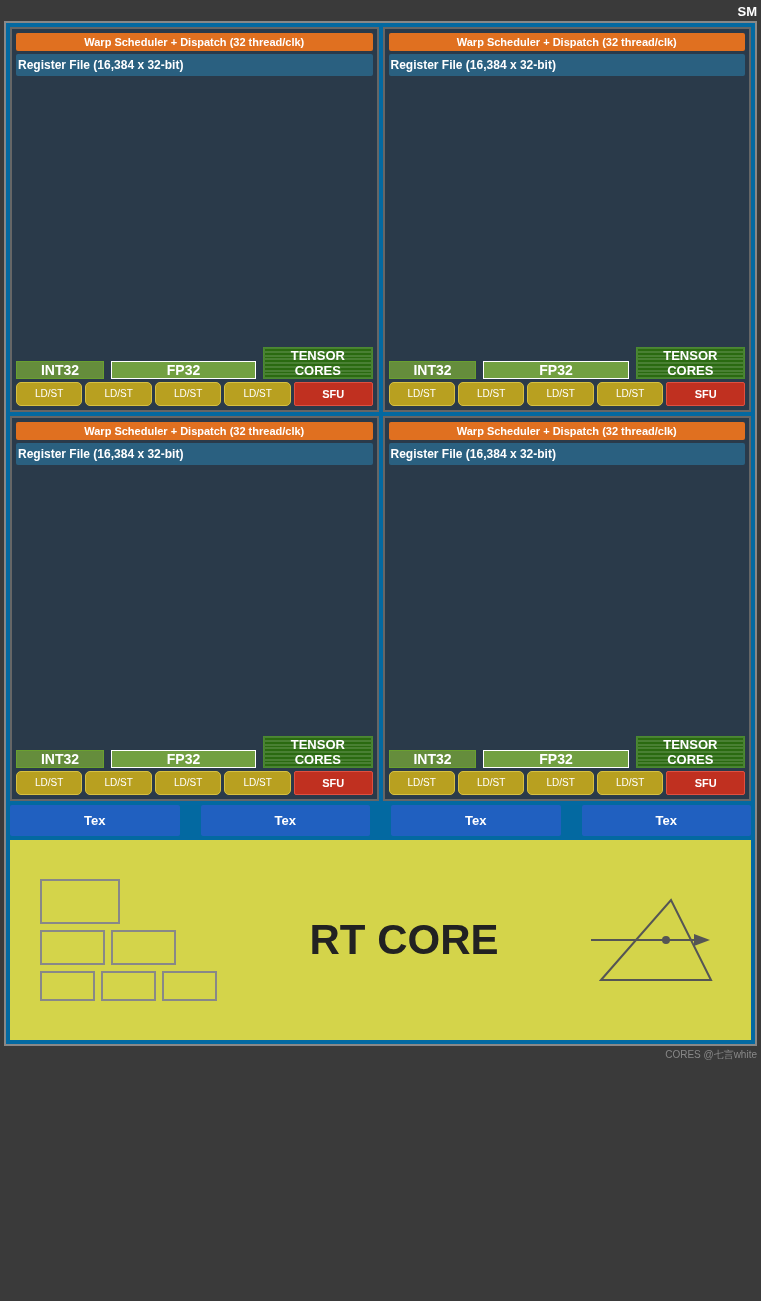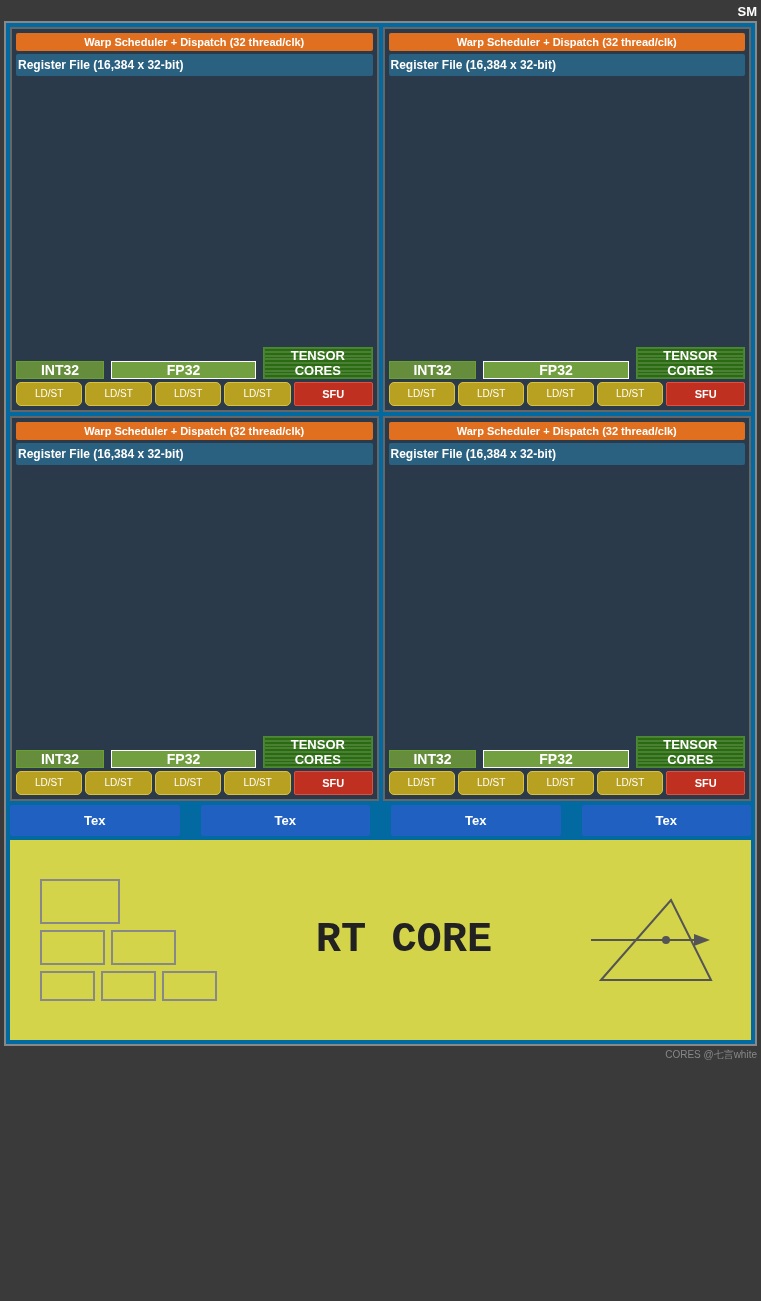--- a/index.html
+++ b/index.html
@@ -184,21 +184,20 @@
       align-items: center;
       justify-content: center;
       position: relative;
     }
     .rt-core-label {
       font-size: 42px;
       font-weight: bold;
       color: #222;
       position: relative;
       z-index: 2;
-      font-family: Liberation Mono, monospace;
     }
     .rt-diagram {
       position: absolute;
       top: 0; left: 0; right: 0; bottom: 0;
       display: flex;
       align-items: center;
       justify-content: space-between;
       padding: 20px 30px;
     }
     .rt-left-boxes {

